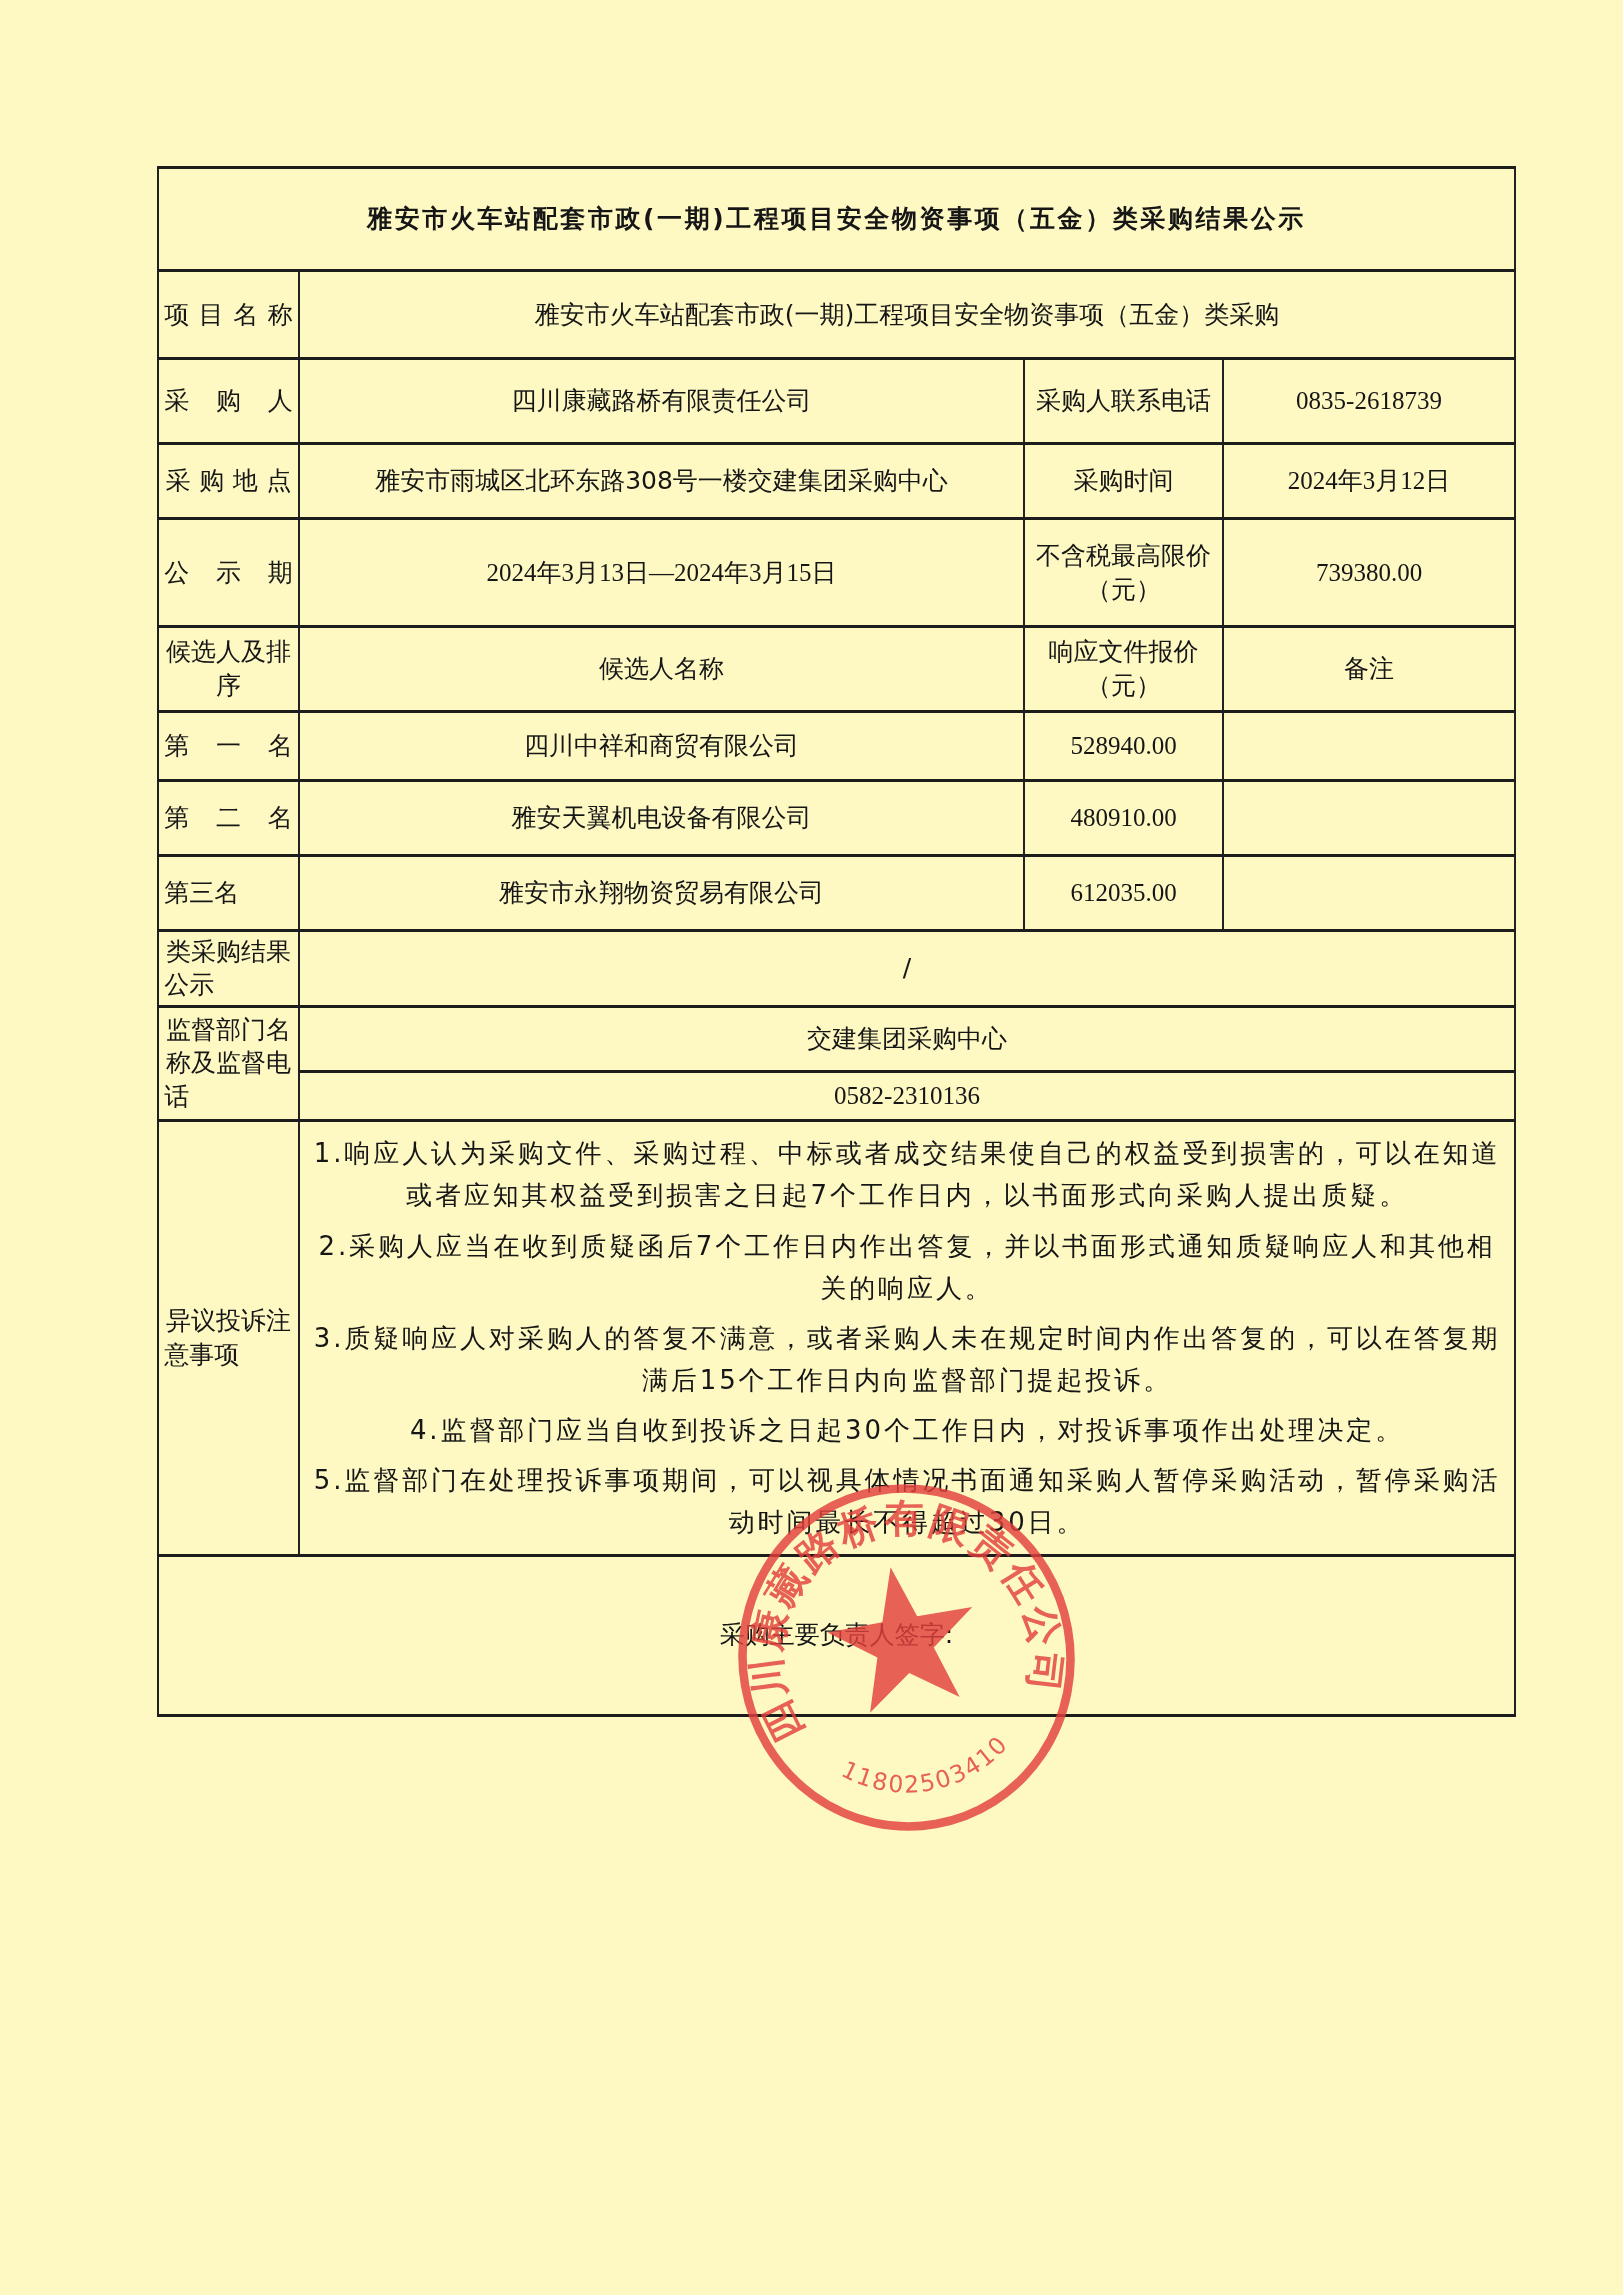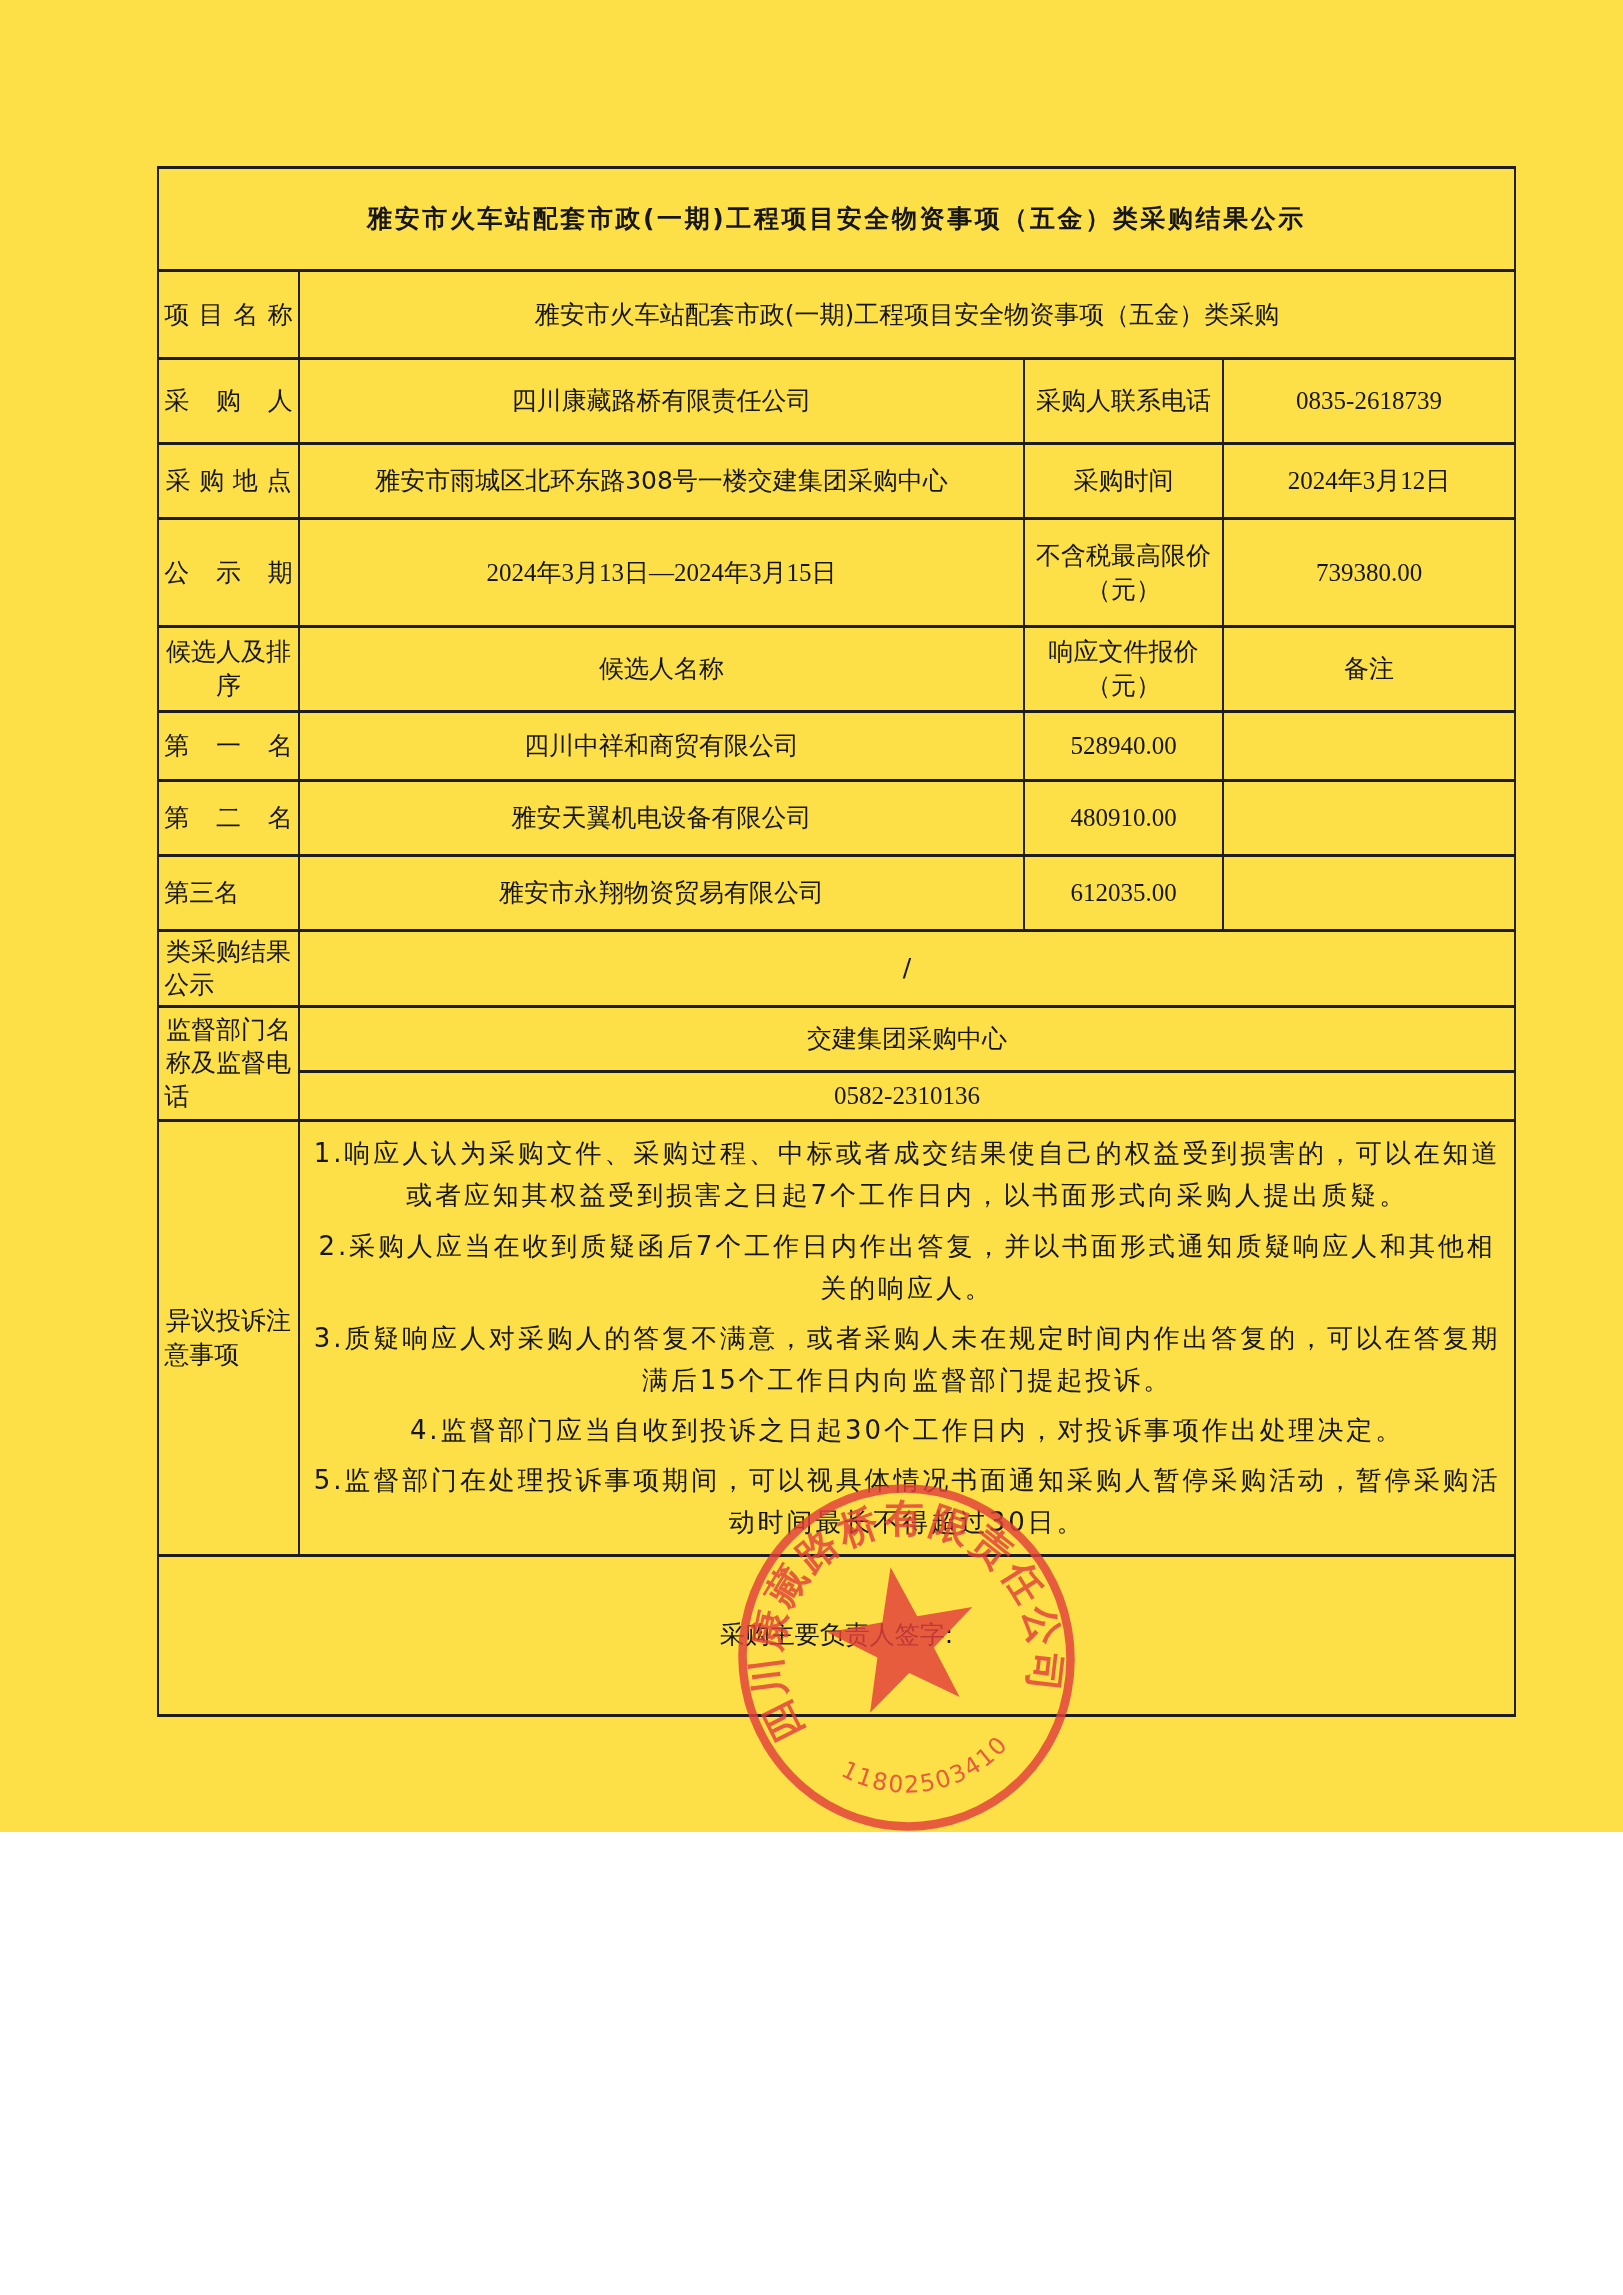--- a/index.html
+++ b/index.html
@@ -5,22 +5,22 @@
   html,body{margin:0;padding:0;}
   body{
     background:#ffffff;
     font-family:"DejaVu Sans", sans-serif;
     color:#161616;
     width:1623px;
   }
   .page{
     position:relative;
     width:1623px;
-    height:1832px;
-    background:#fde047;
+    height:2295px;
+    background:#fef9c3;
     overflow:hidden;
   }
   table.doc{
     position:absolute;
     left:157px;
     top:166px;
     width:1356px;
     border-collapse:collapse;
     table-layout:fixed;
   }

